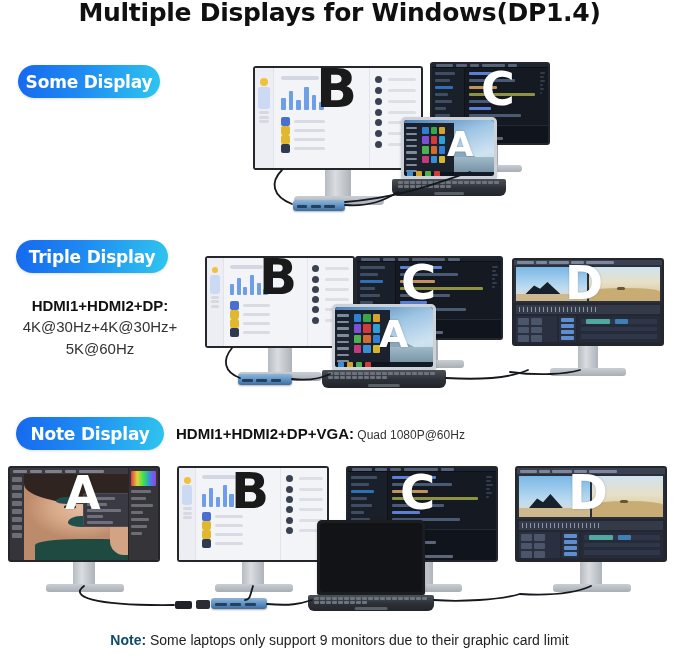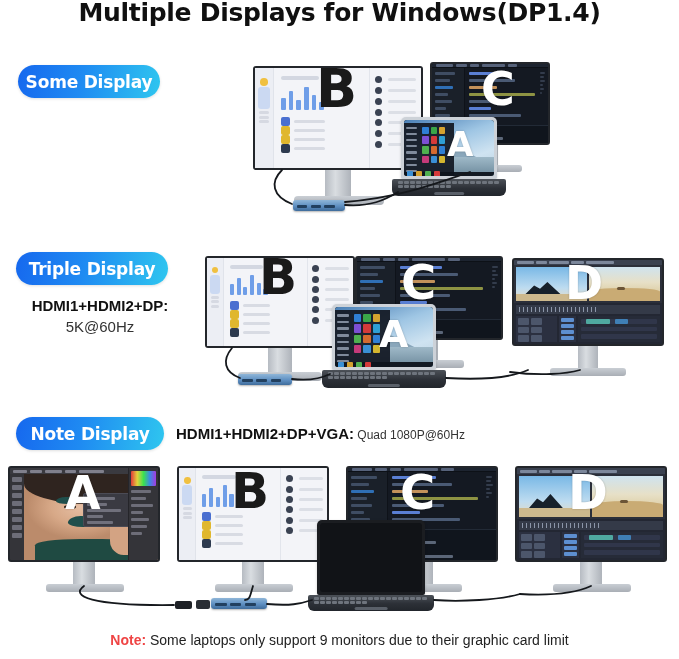--- a/index.html
+++ b/index.html
@@ -19,41 +19,41 @@
 
   
   .badge{
     position:absolute;display:flex;align-items:center;justify-content:center;
     height:33px;border-radius:17px;color:#fff;font-weight:bold;font-size:17px;
     background:linear-gradient(100deg,#1668ee 0%,#1f8bf2 45%,#2fc6ef 100%);
     box-shadow:0 1px 3px rgba(0,0,0,.13);
     font-family:"DejaVu Sans", sans-serif;letter-spacing:-.2px;
   }
   #badge-dual{left:18px;top:65px;width:142px;}
-  #badge-triple{left:16px;top:252px;width:152px;text-align:center;}
+  #badge-triple{left:16px;top:240px;width:152px;text-align:center;}
   #badge-quad{left:16px;top:417px;width:148px;}
 
   
   .spec{position:absolute;text-align:center;color:#111;}
   .spec .bold{font-weight:bold;font-size:15px;display:block;white-space:nowrap;}
   .spec .light{font-size:15px;display:block;color:#333;white-space:nowrap;}
   #spec-dual{left:0;top:110px;width:200px;}
   #spec-dual .bold{margin-bottom:3px;}
   #spec-triple{left:0;top:297px;width:200px;}
   #spec-triple .bold{margin-bottom:2px;}
   #spec-triple .light{line-height:1.45;}
   #spec-quad{position:absolute;left:176px;top:425px;width:420px;text-align:left;white-space:nowrap;}
   #spec-quad .bold{display:inline;font-size:15px;font-weight:bold;}
   #spec-quad .light{display:inline;font-size:12px;color:#333;}
 
   
   .note{
     position:absolute;left:0;top:632px;width:679px;text-align:center;font-size:14px;color:#222;
   }
-  .note .nlabel{color:#ef4444;font-weight:bold;}
+  .note .nlabel{color:#0c4a6e;font-weight:bold;}
 
   
   .monitor{position:absolute;}
   .screen{
     position:absolute;left:0;top:0;width:100%;height:100%;
     border:2px solid #23262b;border-radius:3px;overflow:hidden;background:#0d1117;
     box-sizing:border-box;
   }
   .stand-neck{position:absolute;background:linear-gradient(90deg,#b6bbc2,#d9dde1 40%,#aeb3ba);}
   .stand-base{position:absolute;background:linear-gradient(180deg,#c9ced4,#a9aeb5);border-radius:3px;}
@@ -401,20 +401,21 @@
     <div class="ports">
         <i></i>
         <i></i>
         <i></i>
       </div>
   </div>
 
   <div class="badge" id="badge-triple">Triple Display</div>
   <div class="spec" id="spec-triple">
     <span class="bold">HDMI1+HDMI2+DP:</span>
+    <span class="light">4K@30Hz+4K@30Hz+</span>
     <span class="light">5K@60Hz</span>
   </div>
 
   <div class="monitor" style="left:512px;top:258px;width:152px;height:88px;">
     <div class="screen">
       <div class="ui-vid">
         <div class="mbar">
           <i style="width:12%"></i>
             <i style="width:8%"></i>
             <i style="width:14%"></i>

